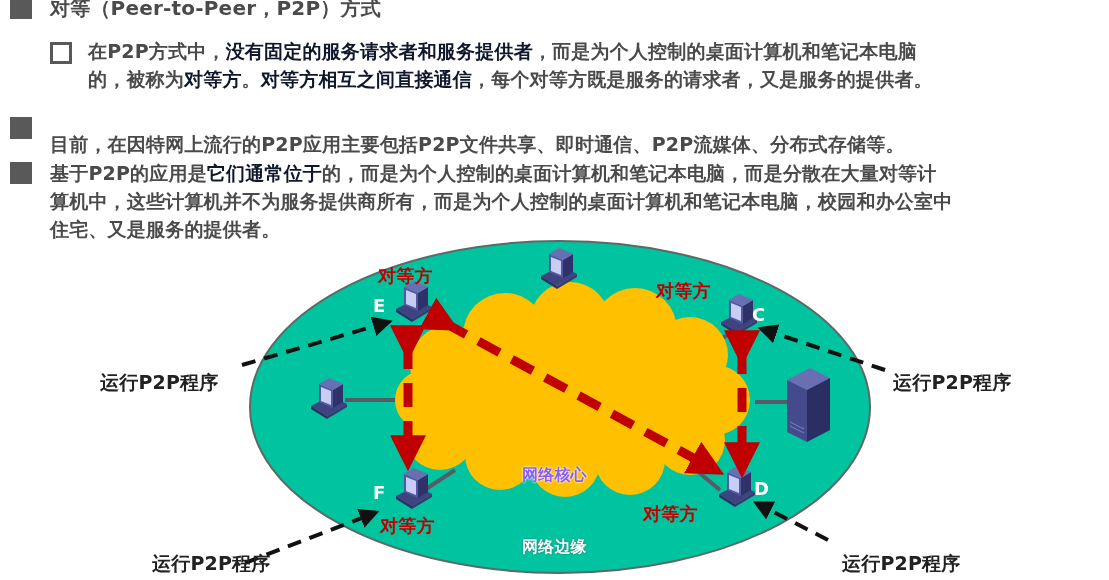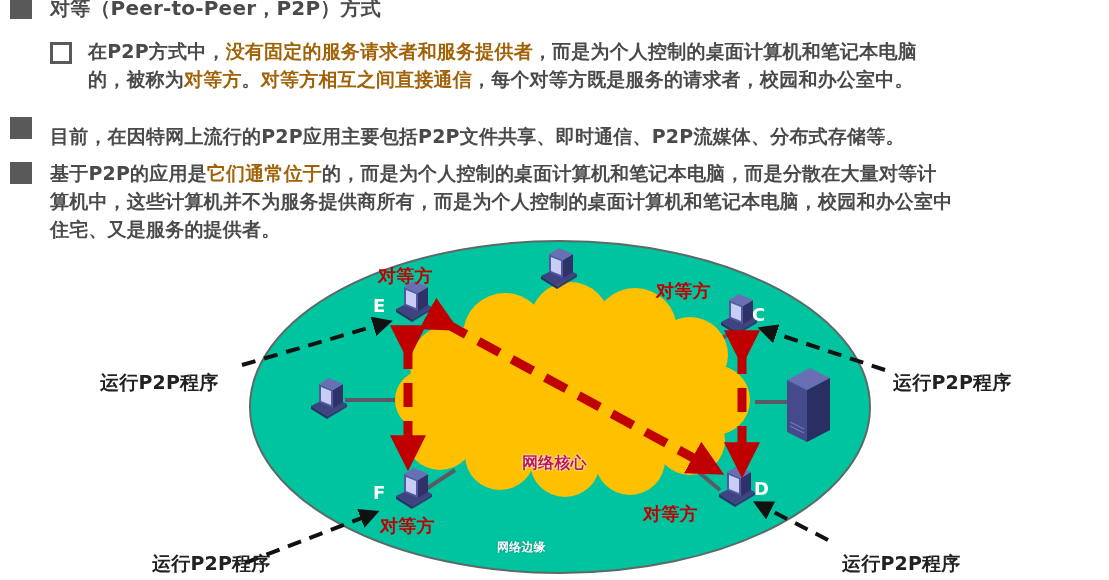--- a/index.html
+++ b/index.html
@@ -1,40 +1,40 @@
 <!DOCTYPE html>
 <html><head>
 <meta charset="utf-8">
 <style>
   html, body { margin:0; padding:0; background:#ffffff; }
   body { width:1109px; height:580px; position:relative; overflow:hidden;
          font-family:"DejaVu Sans","Liberation Sans",sans-serif; color:#4a4a4a; }
   .line { position:absolute; font-weight:bold; font-size:19px; line-height:24px; white-space:nowrap; letter-spacing:0.2px; }
-  .red { color:#a16207; }
+  .red { color:#0f172a; }
   .bullet-fill { position:absolute; width:22px; height:22px; background:#595959; }
   .bullet-box { position:absolute; width:16px; height:16px; border:3px solid #595959; background:#fff; }
   svg { position:absolute; left:0; top:0; }
   .lbl { font-family:"DejaVu Sans","Liberation Sans",sans-serif; font-weight:bold; }
 </style>
 </head>
 <body>
 
 <div class="bullet-fill" style="left:10px;top:-3px;"></div>
 <div class="line" style="left:50px;top:-4px;font-size:20px;">对等（Peer-to-Peer，P2P）方式</div>
 
 <div class="bullet-box" style="left:50px;top:42px;"></div>
 <div class="line" style="left:88px;top:39px;">
   <span>在P2P方式中，</span><span class="red">没有固定的服务请求者和服务提供者</span><span>，而是为个人控制的桌面计算机和笔记本电脑</span>
 </div>
 <div class="line" style="left:88px;top:67px;">
-  <span>的，被称为</span><span class="red">对等方</span><span>。</span><span class="red">对等方相互之间直接通信</span><span>，每个对等方既是服务的请求者，校园和办公室中。</span>
+  <span>的，被称为</span><span class="red">对等方</span><span>。</span><span class="red">对等方相互之间直接通信</span><span>，每个对等方既是服务的请求者，又是服务的提供者。</span>
 </div>
 
 <div class="bullet-fill" style="left:10px;top:117px;"></div>
-<div class="line" style="left:50px;top:124px;">目前，在因特网上流行的P2P应用主要包括P2P文件共享、即时通信、P2P流媒体、分布式存储等。</div>
+<div class="line" style="left:50px;top:132px;">目前，在因特网上流行的P2P应用主要包括P2P文件共享、即时通信、P2P流媒体、分布式存储等。</div>
 
 <div class="bullet-fill" style="left:10px;top:162px;"></div>
 <div class="line" style="left:50px;top:161px;">
   <span>基于P2P的应用是</span><span class="red">它们通常位于</span><span>的，而是为个人控制的桌面计算机和笔记本电脑，而是分散在大量对等计</span>
 </div>
 <div class="line" style="left:50px;top:189px;">算机中，这些计算机并不为服务提供商所有，而是为个人控制的桌面计算机和笔记本电脑，校园和办公室中</div>
 <div class="line" style="left:50px;top:217px;">住宅、又是服务的提供者。</div>
 
 <svg width="1109" height="580" viewBox="0 0 1109 580">
   <defs>
@@ -114,19 +114,19 @@
 <div class="line lbl" style="left:378px;top:264px;color:#c00000;font-size:18px;">对等方</div>
 <div class="line lbl" style="left:656px;top:279px;color:#c00000;font-size:18px;">对等方</div>
 <div class="line lbl" style="left:380px;top:514px;color:#c00000;font-size:18px;">对等方</div>
 <div class="line lbl" style="left:643px;top:502px;color:#c00000;font-size:18px;">对等方</div>
 
 <div class="line lbl" style="left:373px;top:294px;color:#fff;font-size:18px;">E</div>
 <div class="line lbl" style="left:752px;top:303px;color:#fff;font-size:18px;">C</div>
 <div class="line lbl" style="left:373px;top:481px;color:#fff;font-size:18px;">F</div>
 <div class="line lbl" style="left:754px;top:477px;color:#fff;font-size:18px;">D</div>
 
-<div class="line lbl" style="left:522px;top:451px;color:#be185d;font-size:16px;text-shadow:0 0 2px #fff,0 0 2px #fff;">网络核心</div>
-<div class="line lbl" style="left:497px;top:535px;color:#ffffff;font-size:12px;text-shadow:0 0 2px #087,0 0 1px #087;">网络边缘</div>
+<div class="line lbl" style="left:522px;top:463px;color:#8b5cf6;font-size:16px;text-shadow:0 0 2px #fff,0 0 2px #fff;">网络核心</div>
+<div class="line lbl" style="left:522px;top:535px;color:#ffffff;font-size:16px;text-shadow:0 0 2px #087,0 0 1px #087;">网络边缘</div>
 
 <div class="line lbl" style="left:100px;top:370px;color:#222;font-size:19px;">运行P2P程序</div>
 <div class="line lbl" style="left:893px;top:370px;color:#222;font-size:19px;">运行P2P程序</div>
 <div class="line lbl" style="left:152px;top:551px;color:#222;font-size:19px;">运行P2P程序</div>
 <div class="line lbl" style="left:842px;top:551px;color:#222;font-size:19px;">运行P2P程序</div>
 
 </body></html>

